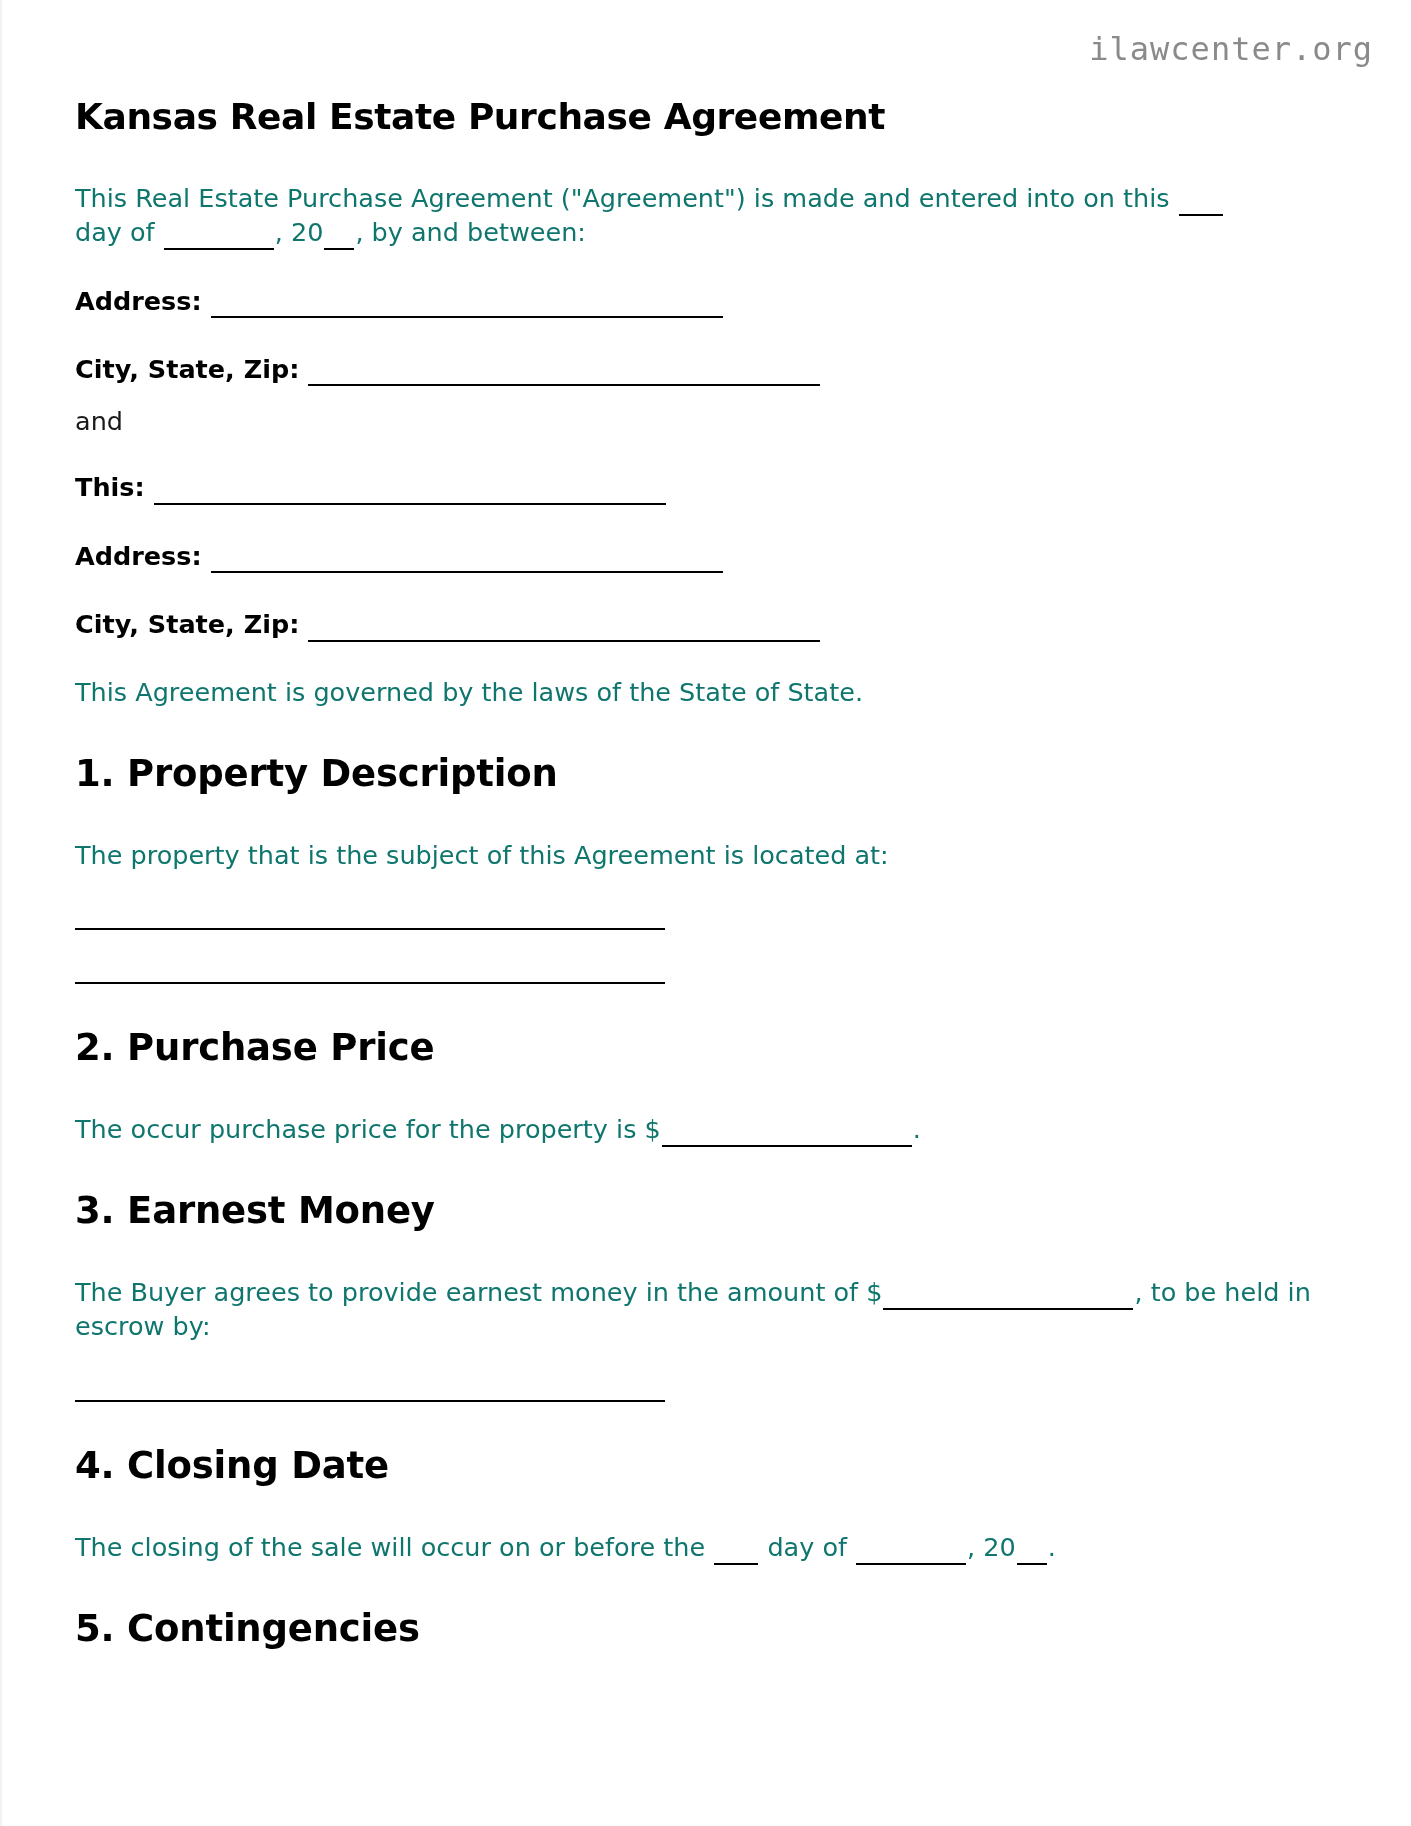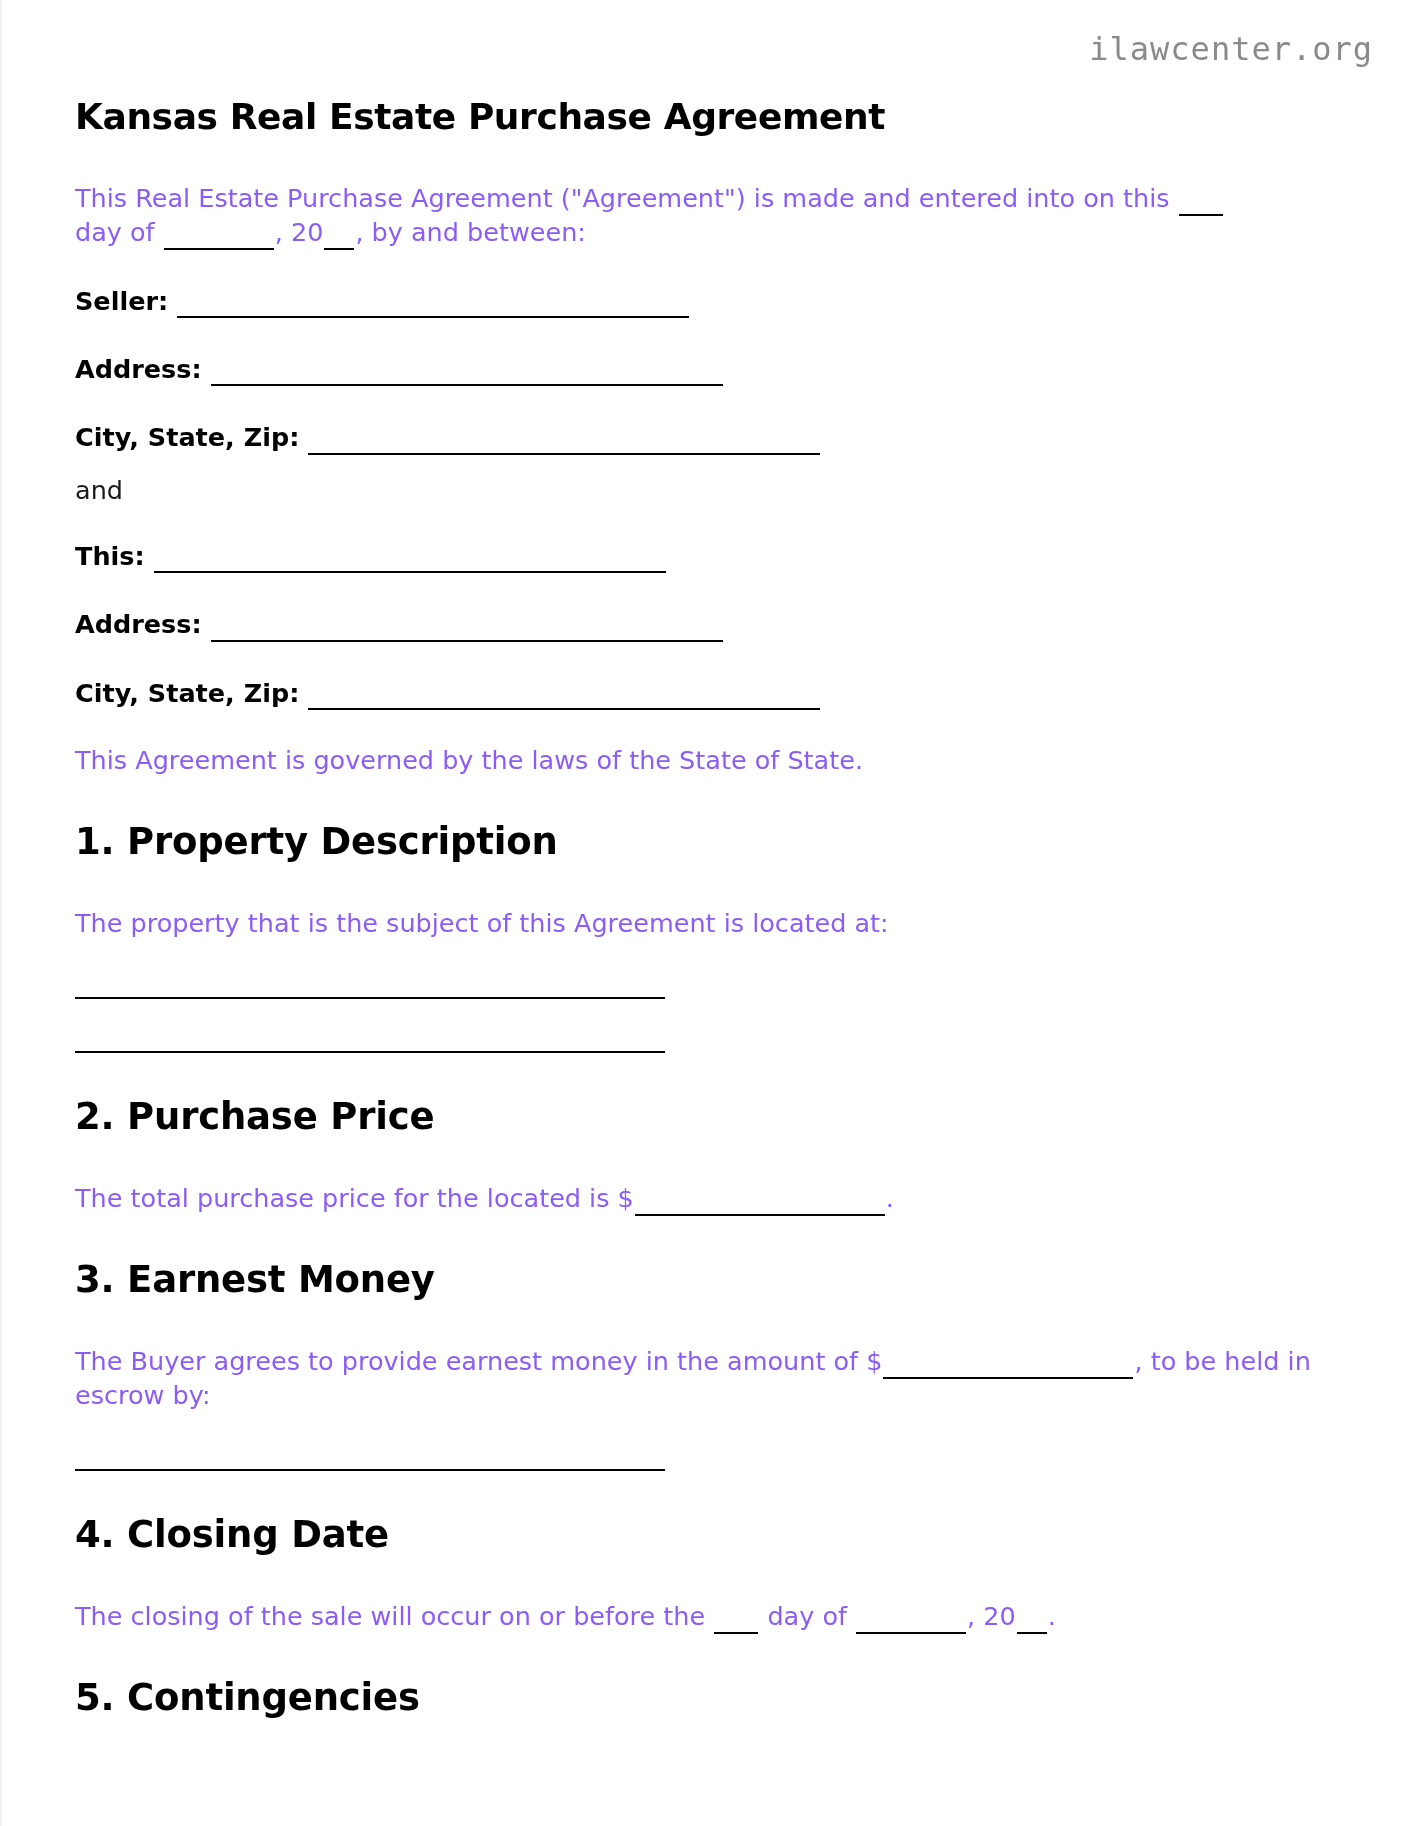--- a/index.html
+++ b/index.html
@@ -50,21 +50,21 @@
     line-height: 1.16;
     letter-spacing: -0.4px;
     margin: 0 0 0 0;
     width: 930px;
     color: #000;
   }
   p.body-text {
     font-size: 25.5px;
     line-height: 1.33;
     margin: 44px 0 0 0;
-    color: #8b5cf6;
+    color: #0f766e;
     font-weight: 400;
   }
   p.body-text.tight {
     margin-top: 34px;
   }
   .field-line {
     font-size: 25.5px;
     line-height: 1.35;
     margin: 34px 0 0 0;
     color: #000;
@@ -127,24 +127,20 @@
 
   <div class="content">
 
     <h1 class="doc-title">Kansas Real Estate Purchase Agreement</h1>
 
     <p class="body-text">
       <span>This Real Estate Purchase Agreement ("Agreement") is made and entered into on this </span><span class="blank-inline w-sm"></span><br>
       <span>day of </span><span class="blank-inline w-md"></span><span>, 20</span><span class="blank-inline w-xs"></span><span>, by and between:</span>
     </p>
 
-    <p class="field-line">
-      <span class="flabel">Seller:</span>
-      <span class="blank-inline w-seller"></span>
-    </p>
 
     <p class="field-line">
       <span class="flabel">Address:</span>
       <span class="blank-inline w-address"></span>
     </p>
 
     <p class="field-line">
       <span class="flabel">City, State, Zip:</span>
       <span class="blank-inline w-city"></span>
     </p>
@@ -171,21 +167,21 @@
     <h2 class="section-title">1. Property Description</h2>
 
     <p class="body-text">The property that is the subject of this Agreement is located at:</p>
 
     <div class="rule-line"></div>
     <div class="rule-line second"></div>
 
     <h2 class="section-title">2. Purchase Price</h2>
 
     <p class="body-text">
-      <span>The total purchase price for the located is $</span><span class="blank-inline w-price"></span><span>.</span>
+      <span>The occur purchase price for the property is $</span><span class="blank-inline w-price"></span><span>.</span>
     </p>
 
     <h2 class="section-title">3. Earnest Money</h2>
 
     <p class="body-text">
       <span>The Buyer agrees to provide earnest money in the amount of $</span><span class="blank-inline w-price"></span><span>, to be held in escrow by:</span>
     </p>
 
     <div class="rule-escrow"></div>
 

